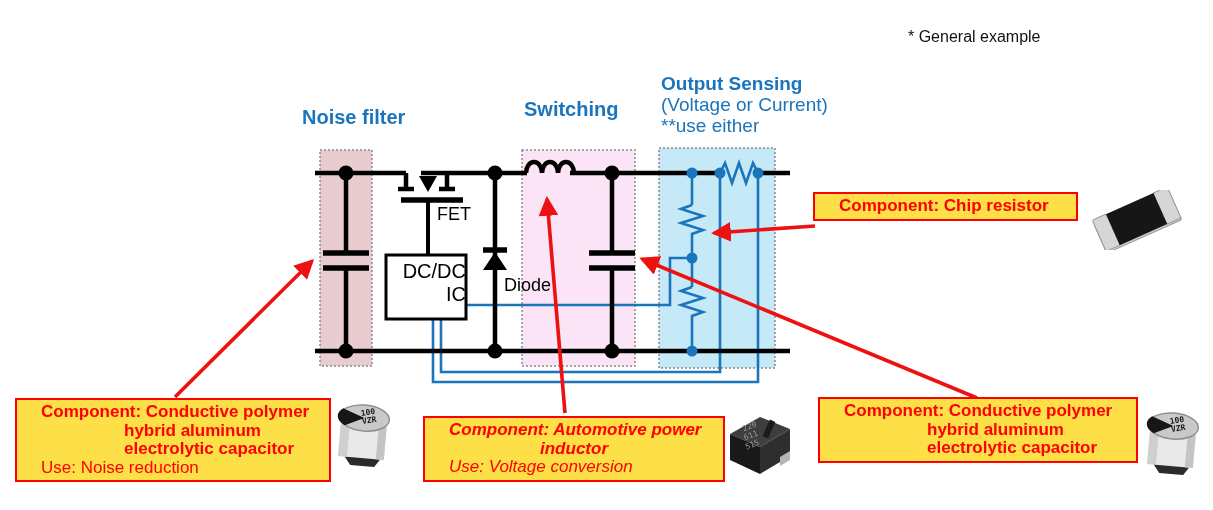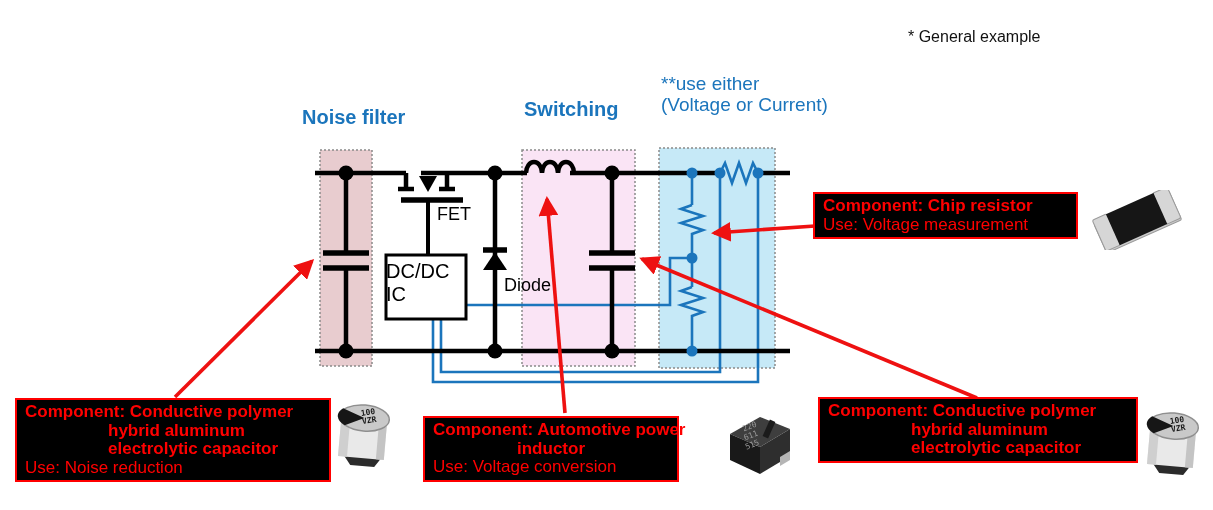--- a/index.html
+++ b/index.html
@@ -5,25 +5,25 @@
   html,body{margin:0;padding:0;background:#ffffff;}
   body{width:1213px;height:510px;position:relative;overflow:hidden;
        font-family:"Liberation Sans", sans-serif;}
   .abs{position:absolute;}
   
   .stage-label{color:#1B75BC;font-weight:bold;font-size:20px;white-space:nowrap;}
   .stage-sub{color:#1B75BC;font-weight:normal;font-size:19px;line-height:21px;white-space:nowrap;}
   .note-text{color:#111;font-size:16px;white-space:nowrap;}
   
   .circ-label{color:#000;font-size:18px;white-space:nowrap;}
-  .ic-box-text{display:flex;flex-direction:column;align-items:flex-start;justify-content:center;
+  .ic-box-text{display:flex;flex-direction:column;align-items:flex-end;justify-content:center;
                width:80px;height:56px;font-size:20px;line-height:23px;color:#000;}
   
-  .callout{background:#000000;border:2.5px solid #FF0000;color:#FF0000;
-           font-size:17px;line-height:18.5px;padding:3px 8px;box-sizing:border-box;}
+  .callout{background:#fde047;border:2.5px solid #FF0000;color:#FF0000;
+           font-size:17px;line-height:18.5px;padding:3px 24px;box-sizing:border-box;}
   .callout .comp{font-weight:bold;white-space:nowrap;}
   .callout .indent{margin-left:83px;}
   .callout .centered{text-align:center;}
   .callout .use{font-weight:normal;white-space:nowrap;}
   svg{display:block;}
 </style>
 </head>
 <body>
 
 <svg class="abs" style="left:0;top:0;" width="1213" height="510" viewBox="0 0 1213 510">
@@ -104,51 +104,51 @@
     <path d="M815,226 L714,233" marker-end="url(#ah)"></path>
     <path d="M977,398 L642,259" marker-end="url(#ah)"></path>
   </g>
 </svg>
 
 <div class="abs stage-label" style="left:294px;top:106px;margin-left:8px;">Noise filter</div>
 
 <div class="abs stage-label" style="left:524px;top:98px;">Switching</div>
 
 <div class="abs" style="left:661px;top:73px;">
+  <div class="stage-label" style="font-size:19px;line-height:21px;">Output Sensing</div>
+  <div class="stage-sub">(Voltage or Current)</div>
   <div class="stage-sub">**use either</div>
-  <div class="stage-sub">(Voltage or Current)</div>
 </div>
 
 <div class="abs note-text" style="left:908px;top:28px;">* General example</div>
 
 <div class="abs circ-label" style="left:437px;top:204px;">FET</div>
 
 <div class="abs ic-box-text" style="left:386px;top:255px;">
   <span>DC/DC</span>
   <span>IC</span>
 </div>
 
 <div class="abs circ-label" style="left:504px;top:275px;">Diode</div>
 
 <div class="abs callout" style="left:15px;top:398px;width:316px;">
   <div class="comp">Component: Conductive polymer</div>
   <div class="comp indent">hybrid aluminum</div>
   <div class="comp indent">electrolytic capacitor</div>
   <div class="use">Use: Noise reduction</div>
 </div>
 
-<div class="abs callout" style="left:423px;top:416px;width:256px;">
+<div class="abs callout" style="left:423px;top:416px;width:302px;font-style:italic;">
   <div class="comp">Component: Automotive power</div>
   <div class="comp centered">inductor</div>
   <div class="use">Use: Voltage conversion</div>
 </div>
 
 <div class="abs callout" style="left:813px;top:192px;width:265px;">
   <div class="comp">Component: Chip resistor</div>
-  <div class="use">Use: Voltage measurement</div>
 </div>
 
 <div class="abs callout" style="left:818px;top:397px;width:320px;">
   <div class="comp">Component: Conductive polymer</div>
   <div class="comp indent">hybrid aluminum</div>
   <div class="comp indent">electrolytic capacitor</div>
 </div>
 
 <svg class="abs" style="left:331px;top:396px;" width="64" height="74" viewBox="0 0 64 74">
   <g transform="rotate(5 32 38)">

